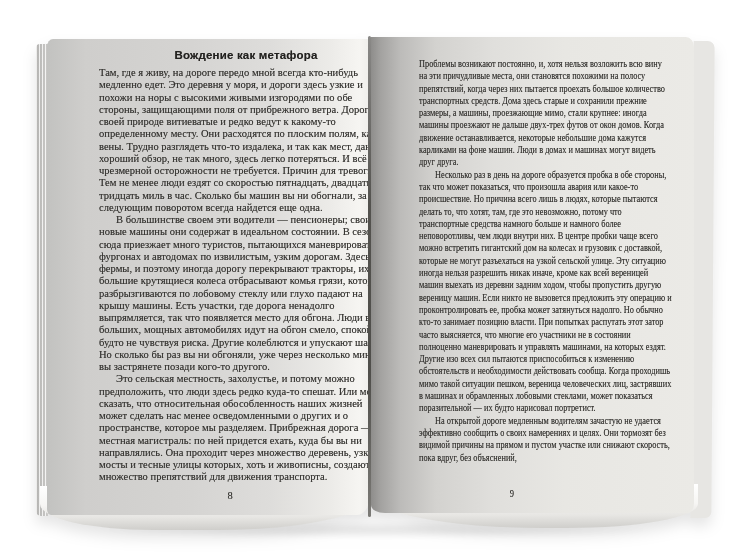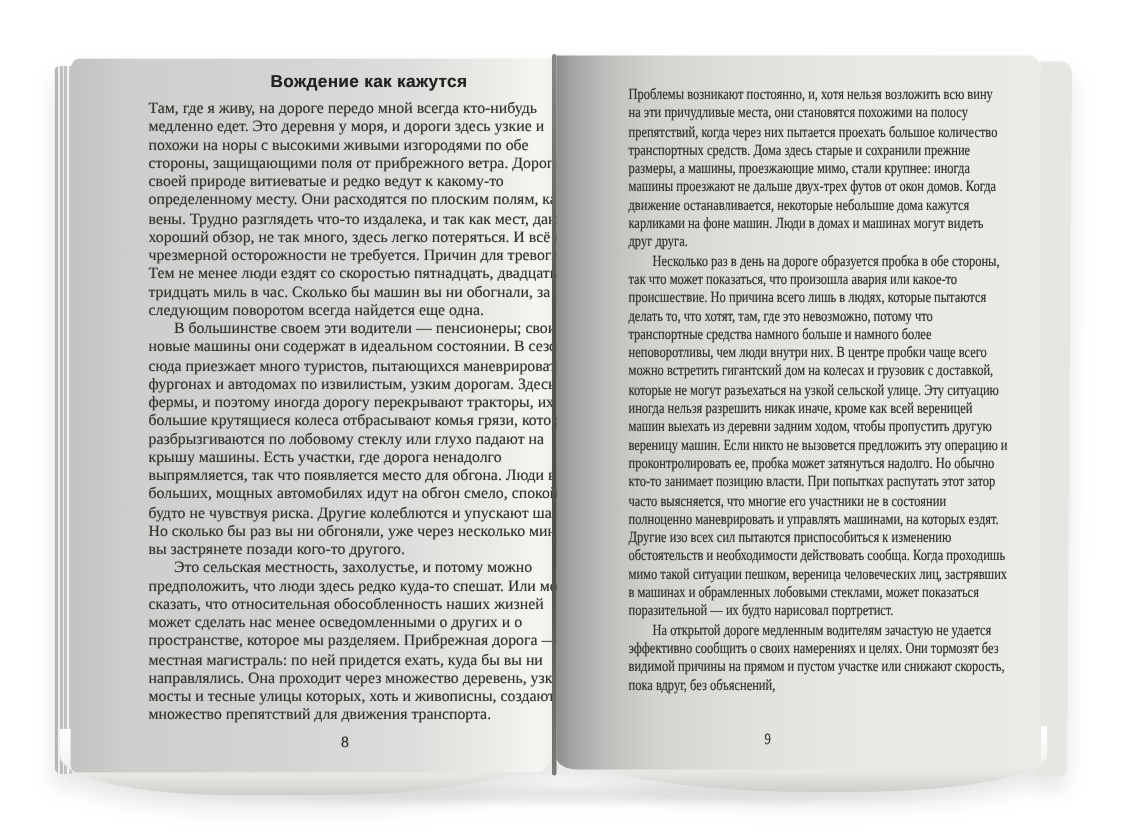--- a/index.html
+++ b/index.html
@@ -102,21 +102,21 @@
 <div class="stage">
   <div class="book">
     <div class="floor-shadow"></div>
     <div class="edge-left"></div>
     <div class="edge-right"></div>
     <div class="bottom-band bottom-left"></div>
     <div class="bottom-band bottom-right"></div>
 
     <div class="page-left">
       <div class="text-left">
-        <h1 class="chapter-title">Вождение как кажутся</h1>
+        <h1 class="chapter-title">Вождение как метафора</h1>
         <p class="para">Там, где я живу, на дороге передо мной всегда кто-нибудь медленно едет. Это деревня у моря, и дороги здесь узкие и похожи на норы с высокими живыми изгородями по обе стороны, защищающими поля от прибрежного ветра. Дороги по своей природе витиеватые и редко ведут к какому-то определенному месту. Они расходятся по плоским полям, как вены. Трудно разглядеть что-то издалека, и так как мест, дающих хороший обзор, не так много, здесь легко потеряться. И всё же чрезмерной осторожности не требуется. Причин для тревоги нет. Тем не менее люди ездят со скоростью пятнадцать, двадцать, тридцать миль в час. Сколько бы машин вы ни обогнали, за следующим поворотом всегда найдется еще одна.</p>
         <p class="para indent-l">В большинстве своем эти водители — пенсионеры; свои новые машины они содержат в идеальном состоянии. В сезон сюда приезжает много туристов, пытающихся маневрировать в фургонах и автодомах по извилистым, узким дорогам. Здесь есть фермы, и поэтому иногда дорогу перекрывают тракторы, их большие крутящиеся колеса отбрасывают комья грязи, которые разбрызгиваются по лобовому стеклу или глухо падают на крышу машины. Есть участки, где дорога ненадолго выпрямляется, так что появляется место для обгона. Люди в больших, мощных автомобилях идут на обгон смело, спокойно, будто не чувствуя риска. Другие колеблются и упускают шанс. Но сколько бы раз вы ни обгоняли, уже через несколько минут вы застрянете позади кого-то другого.</p>
         <p class="para indent-l">Это сельская местность, захолустье, и потому можно предположить, что люди здесь редко куда-то спешат. Или можно сказать, что относительная обособленность наших жизней может сделать нас менее осведомленными о других и о пространстве, которое мы разделяем. Прибрежная дорога — это местная магистраль: по ней придется ехать, куда бы вы ни направлялись. Она проходит через множество деревень, узкие мосты и тесные улицы которых, хоть и живописны, создают множество препятствий для движения транспорта.</p>
         <div class="page-number num-left">8</div>
       </div>
     </div>
 
     <div class="spine"></div>
 
     <div class="page-right">

